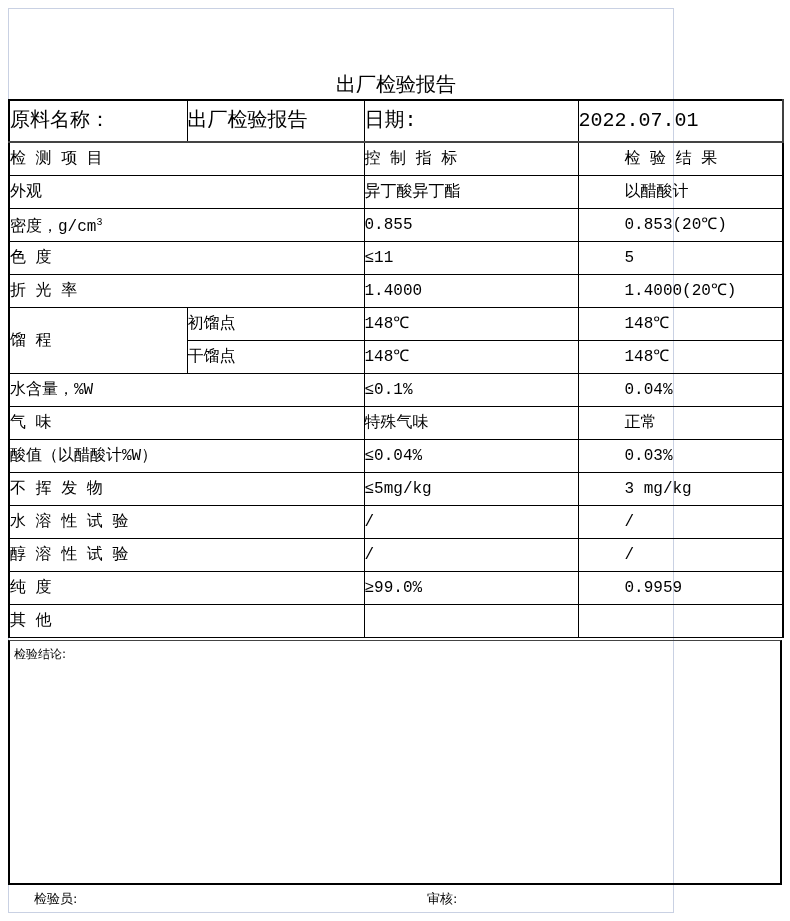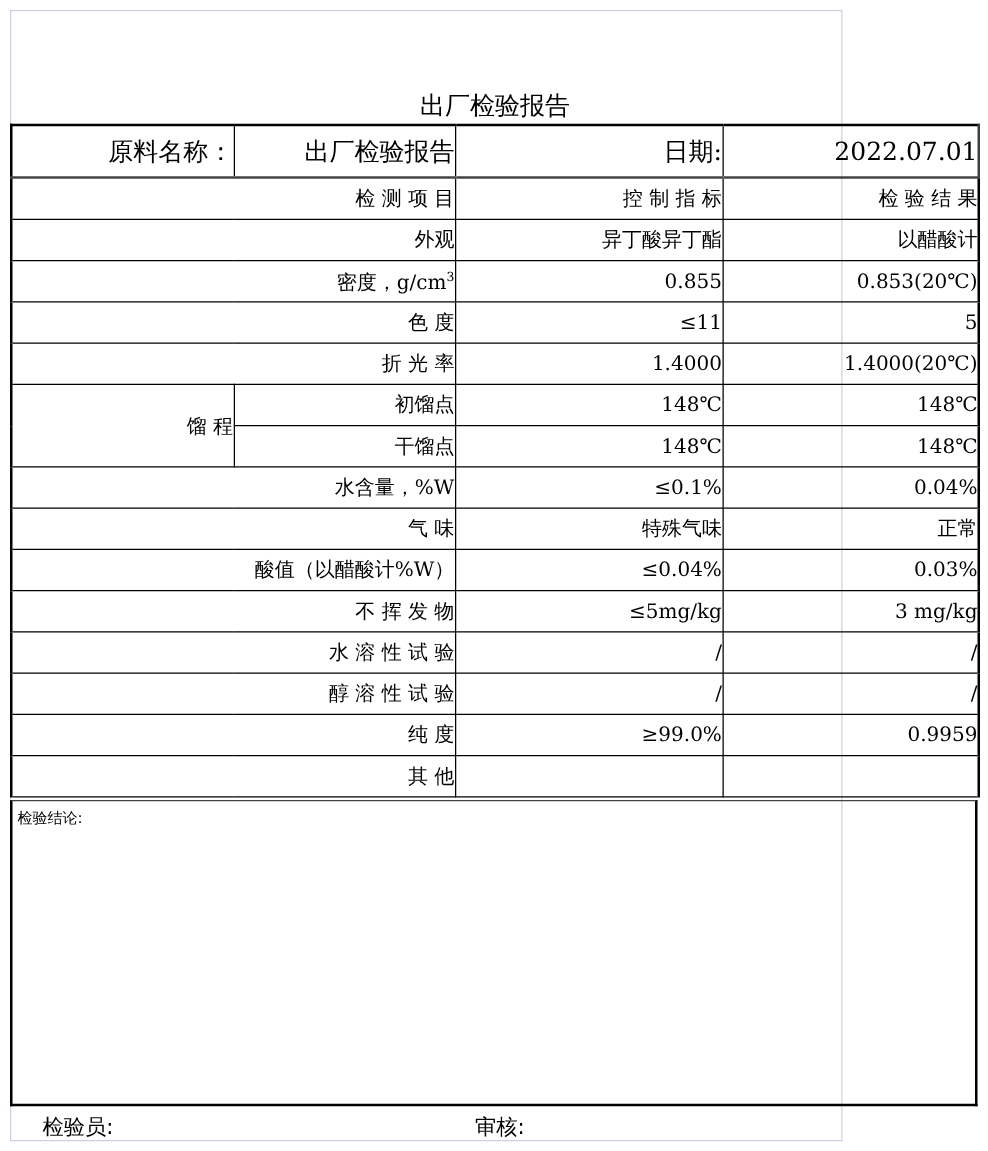--- a/index.html
+++ b/index.html
@@ -4,34 +4,34 @@
 <style>
   html, body { margin: 0; padding: 0; background: #ffffff; }
   body { width: 790px; height: 921px; position: relative; overflow: hidden;
          font-family: "DejaVu Serif", "Liberation Serif", serif; color: #000; }
   .page { position: absolute; left: 8px; top: 8px; width: 666px; height: 905px;
           border: 1px solid #c9d1e3; box-sizing: border-box; }
   .title { position: absolute; left: 0; top: 62px; width: 774px; text-align: center;
            font-family: "DejaVu Sans", "Liberation Sans", sans-serif; font-size: 20px; }
   table.report { position: absolute; left: 8px; top: 99px; border-collapse: collapse;
                  table-layout: fixed; width: 774px; }
-  table.report td { border: 1px solid #000; text-align: right; vertical-align: middle;
-                    padding: 0; font-size: 16px; height: 32px; line-height: 18px; }
+  table.report td { border: 1px solid #000; text-align: left; vertical-align: middle;
+                    padding: 0; font-size: 16px; height: 32px; line-height: 18px; font-family: Liberation Mono, monospace; }
   table.report tr.head td { height: 40px; font-size: 20px; border-top: 2px solid #000;
                             border-bottom: 2px solid #444; }
   table.report tr.head td:first-child { border-left: 2px solid #000; }
   table.report tr.head td:last-child { border-right: 2px solid #404040; }
   table.report td.l { border-left: 2px solid #000; }
   table.report td.r { border-right: 2px solid #000; padding-left: 46px; }
   sup { font-size: 10px; }
   .conclusion { position: absolute; left: 8px; top: 640px; width: 774px; height: 245px;
                 box-sizing: border-box; border: 2px solid #000; border-top: 1px solid #444; }
   .conclusion-label { position: absolute; left: 4px; top: 5px; font-size: 12px;
                       font-family: "DejaVu Sans", "Liberation Sans", sans-serif; }
-  .sign { position: absolute; top: 890px; font-size: 17px;
+  .sign { position: absolute; top: 890px; font-size: 13px;
           font-family: "DejaVu Sans", "Liberation Sans", sans-serif; }
 </style>
 </head>
 <body>
 
 <div class="page">
   <div class="title">出厂检验报告</div>
 </div>
 
 <table class="report">
@@ -125,13 +125,13 @@
     <td class="r"></td>
   </tr>
 </tbody>
   </table>
 
 <div class="conclusion">
   <div class="conclusion-label">检验结论:</div>
 </div>
 
 <div class="sign" style="left:34px;">检验员:</div>
-<div class="sign" style="left:380px;">审核:</div>
+<div class="sign" style="left:427px;">审核:</div>
 
 </body></html>

